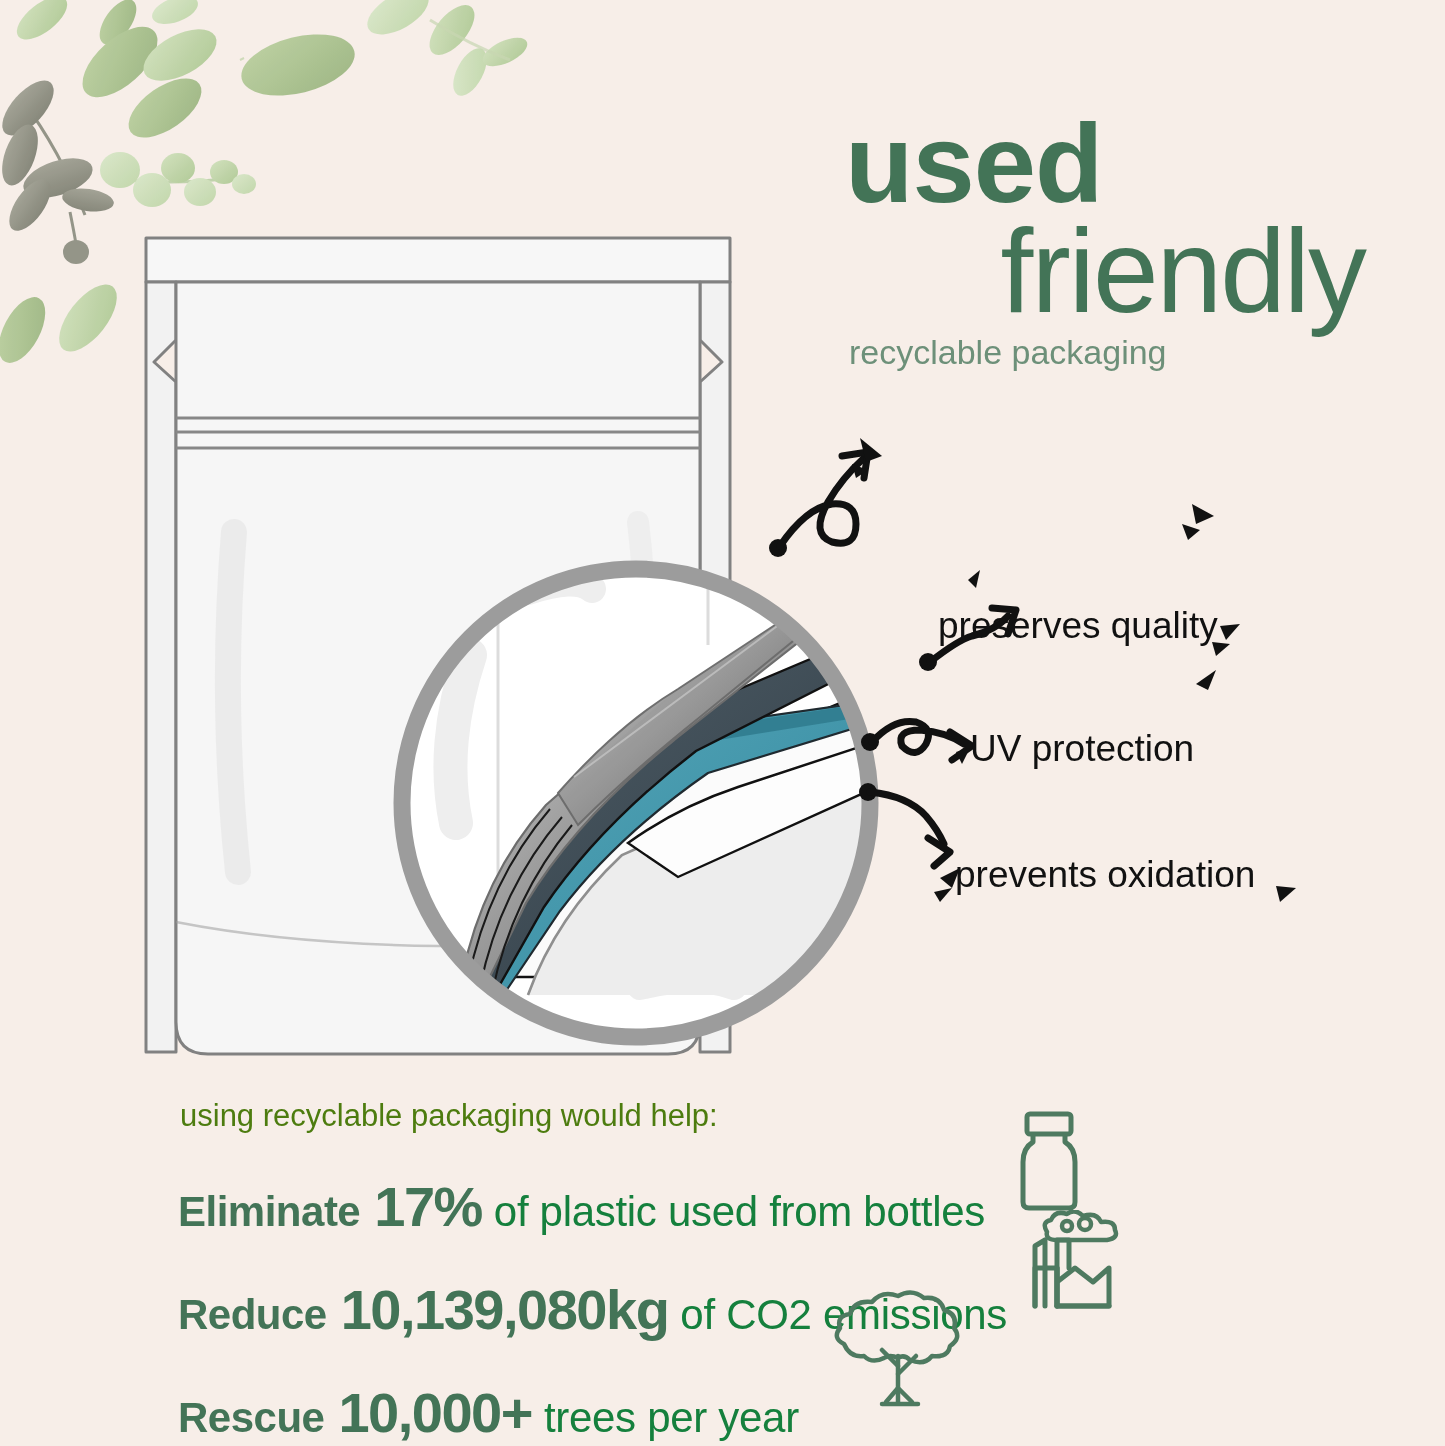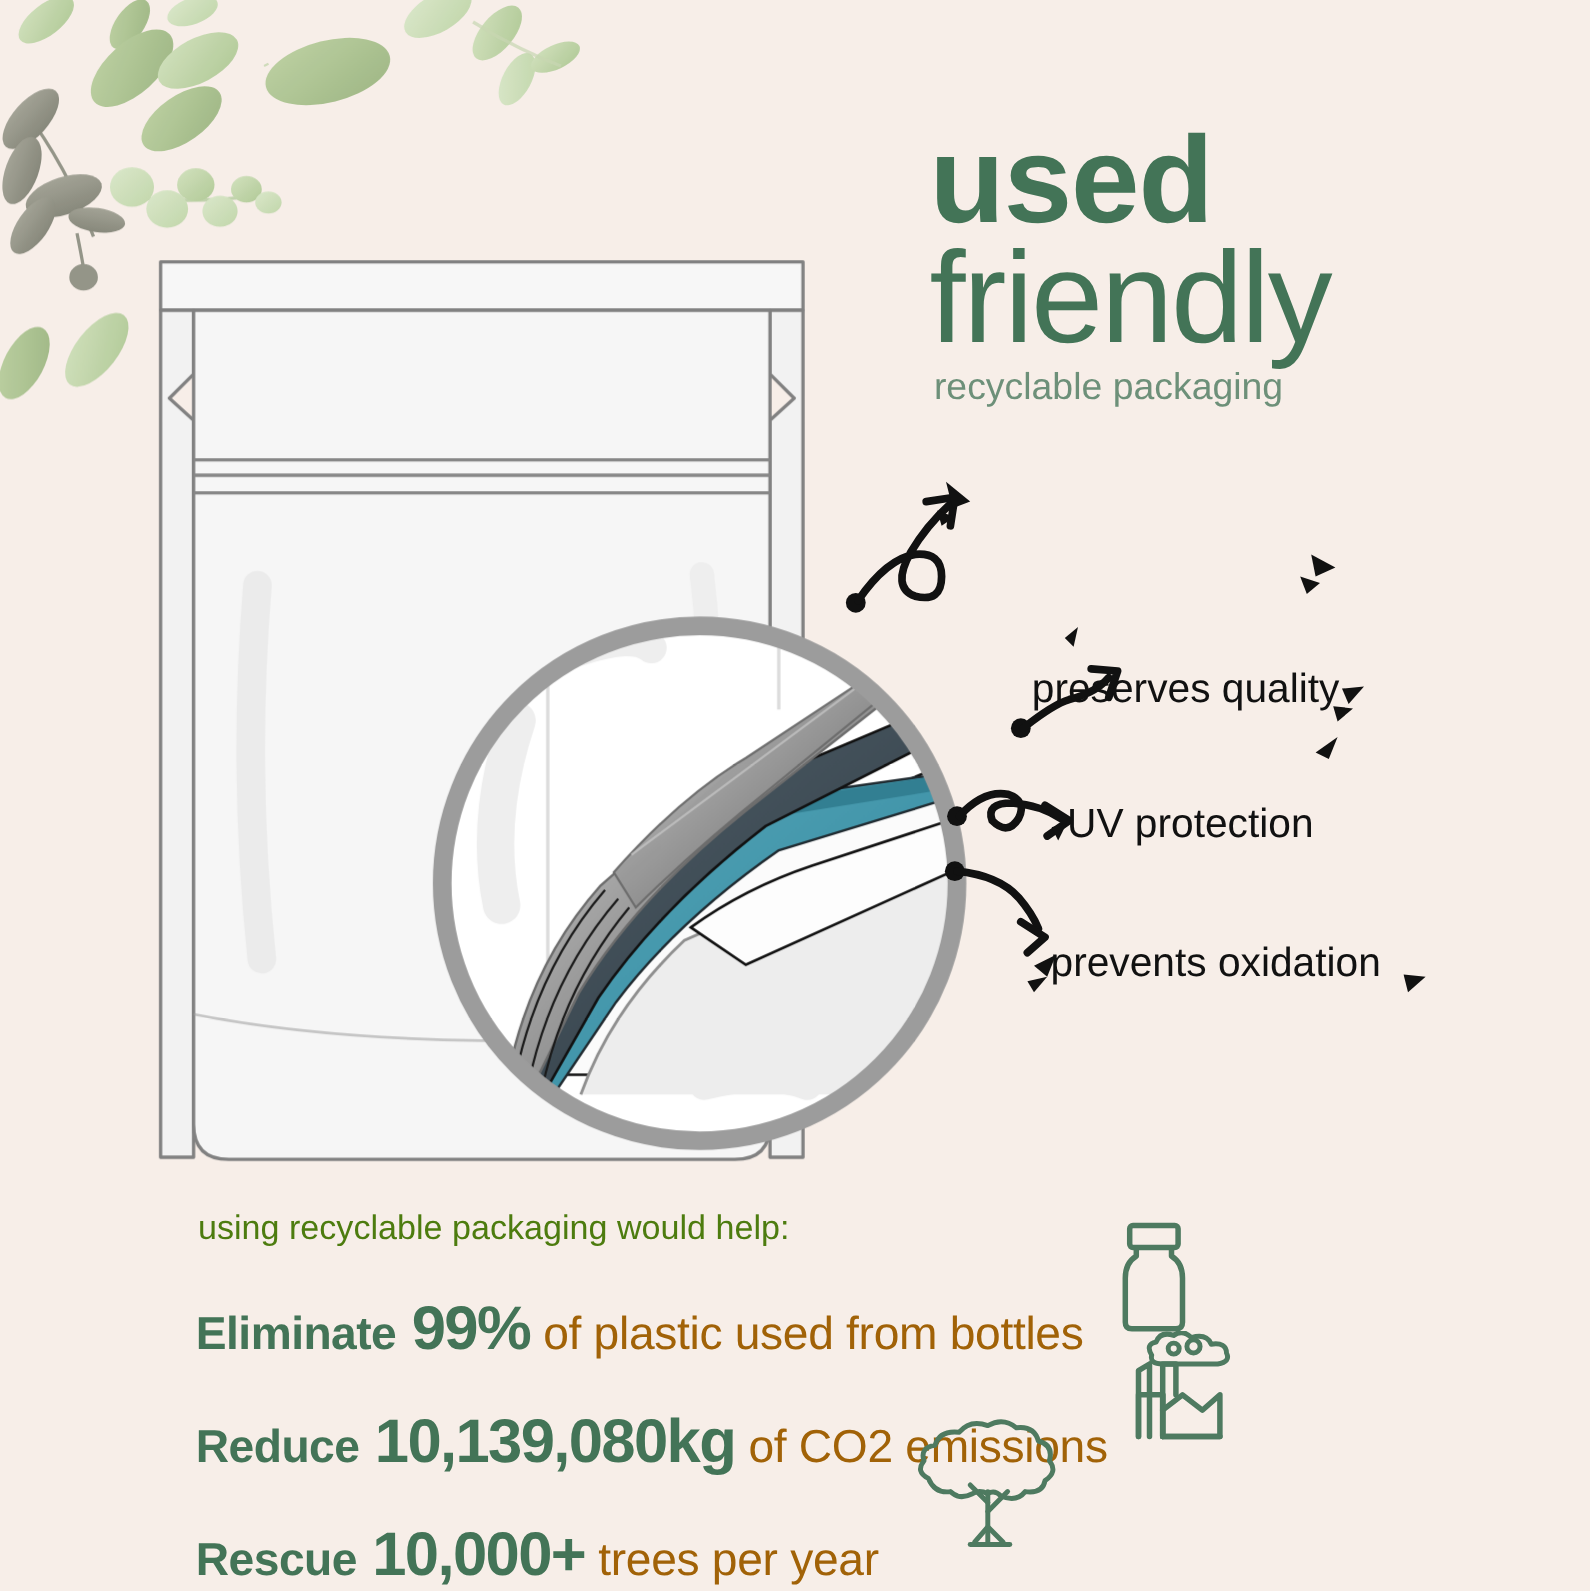--- a/index.html
+++ b/index.html
@@ -23,21 +23,21 @@
     position: absolute;
     left: 845px; top: 112px;
     width: 520px;
   }
   .headline-1 {
     font-size: 112px; font-weight: 700; color: #437457;
     line-height: 0.92; letter-spacing: -1px; margin: 0;
   }
   .headline-2 {
     font-size: 118px; font-weight: 400; color: #437457;
-    line-height: 0.95; letter-spacing: -2px; margin: 0;
+    line-height: 0.95; letter-spacing: -2px; margin: 0; text-align: right;
   }
   .headline-sub {
     font-size: 34px; font-weight: 400; color: #6d9079;
     margin: 6px 0 0 4px; letter-spacing: 0px;
   }
 
   
   .pouch { position: absolute; left: 138px; top: 232px; width: 600px; height: 870px; }
 
   
@@ -70,21 +70,21 @@
   }
   .stat-verb {
     font-size: 42px; font-weight: 700; color: #437457;
     margin-right: 14px; letter-spacing: -0.5px;
   }
   .stat-number {
     font-size: 56px; font-weight: 700; color: #437457;
     letter-spacing: -1.5px; margin-right: 12px;
   }
   .stat-rest {
-    font-size: 42px; font-weight: 400; color: #a16207;
+    font-size: 42px; font-weight: 400; color: #15803d;
     letter-spacing: -0.3px;
   }
 
   .stat-icon { position: absolute; }
   .icon-bottle  { left: 825px; top: 8px;   width: 110px; height: 110px; }
   .icon-factory { left: 845px; top: 112px; width: 120px; height: 108px; }
   .icon-tree    { left: 650px; top: 190px; width: 140px; height: 130px; }
 </style>
 </head>
 <body>
@@ -279,21 +279,21 @@
     <div class="feature-label f3">UV protection</div>
     <div class="feature-label f2">preserves quality</div>
     <div class="feature-label f4">prevents oxidation</div>
   </div>
 
   <div class="stats">
     <div class="stats-intro">using recyclable packaging would help:</div>
 
     <div class="stat-row">
       <span class="stat-verb">Eliminate</span>
-      <span class="stat-number">99%</span>
+      <span class="stat-number">17%</span>
       <span class="stat-rest">of plastic used from bottles</span>
     </div>
 
     <div class="stat-row">
       <span class="stat-verb">Reduce</span>
       <span class="stat-number">10,139,080kg</span>
       <span class="stat-rest">of CO2 emissions</span>
     </div>
 
     <div class="stat-row">

